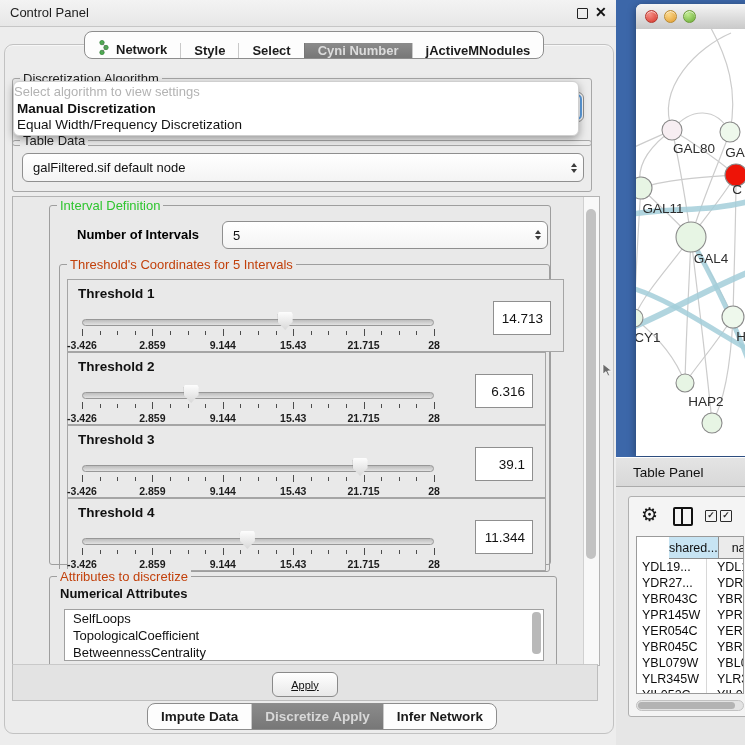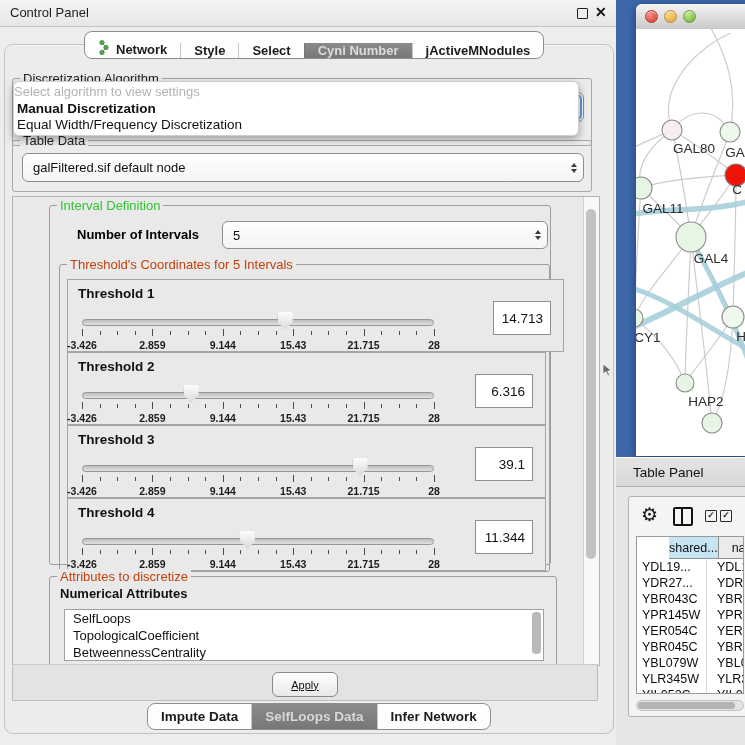--- a/index.html
+++ b/index.html
@@ -373,21 +373,21 @@
         <div class="vthumb" style="top:12px;height:350px;"></div>
       </div>
     </div>
 
     <div class="abs bottom-bar">
       <div class="apply-btn">Apply</div>
     </div>
 
     <div class="abs bottom-tabbar" id="bottom-tabbar">
         <div class="tab">Impute Data</div>
-        <div class="tab selected">SelfLoops Data</div>
+        <div class="tab selected">Discretize Apply</div>
         <div class="tab">Infer Network</div>
       </div>
   </div>
 
   <div class="abs right-side">
 
     <div class="mac-window">
       <div class="mac-titlebar">
         <div class="light red"></div>
         <div class="light yellow"></div>

